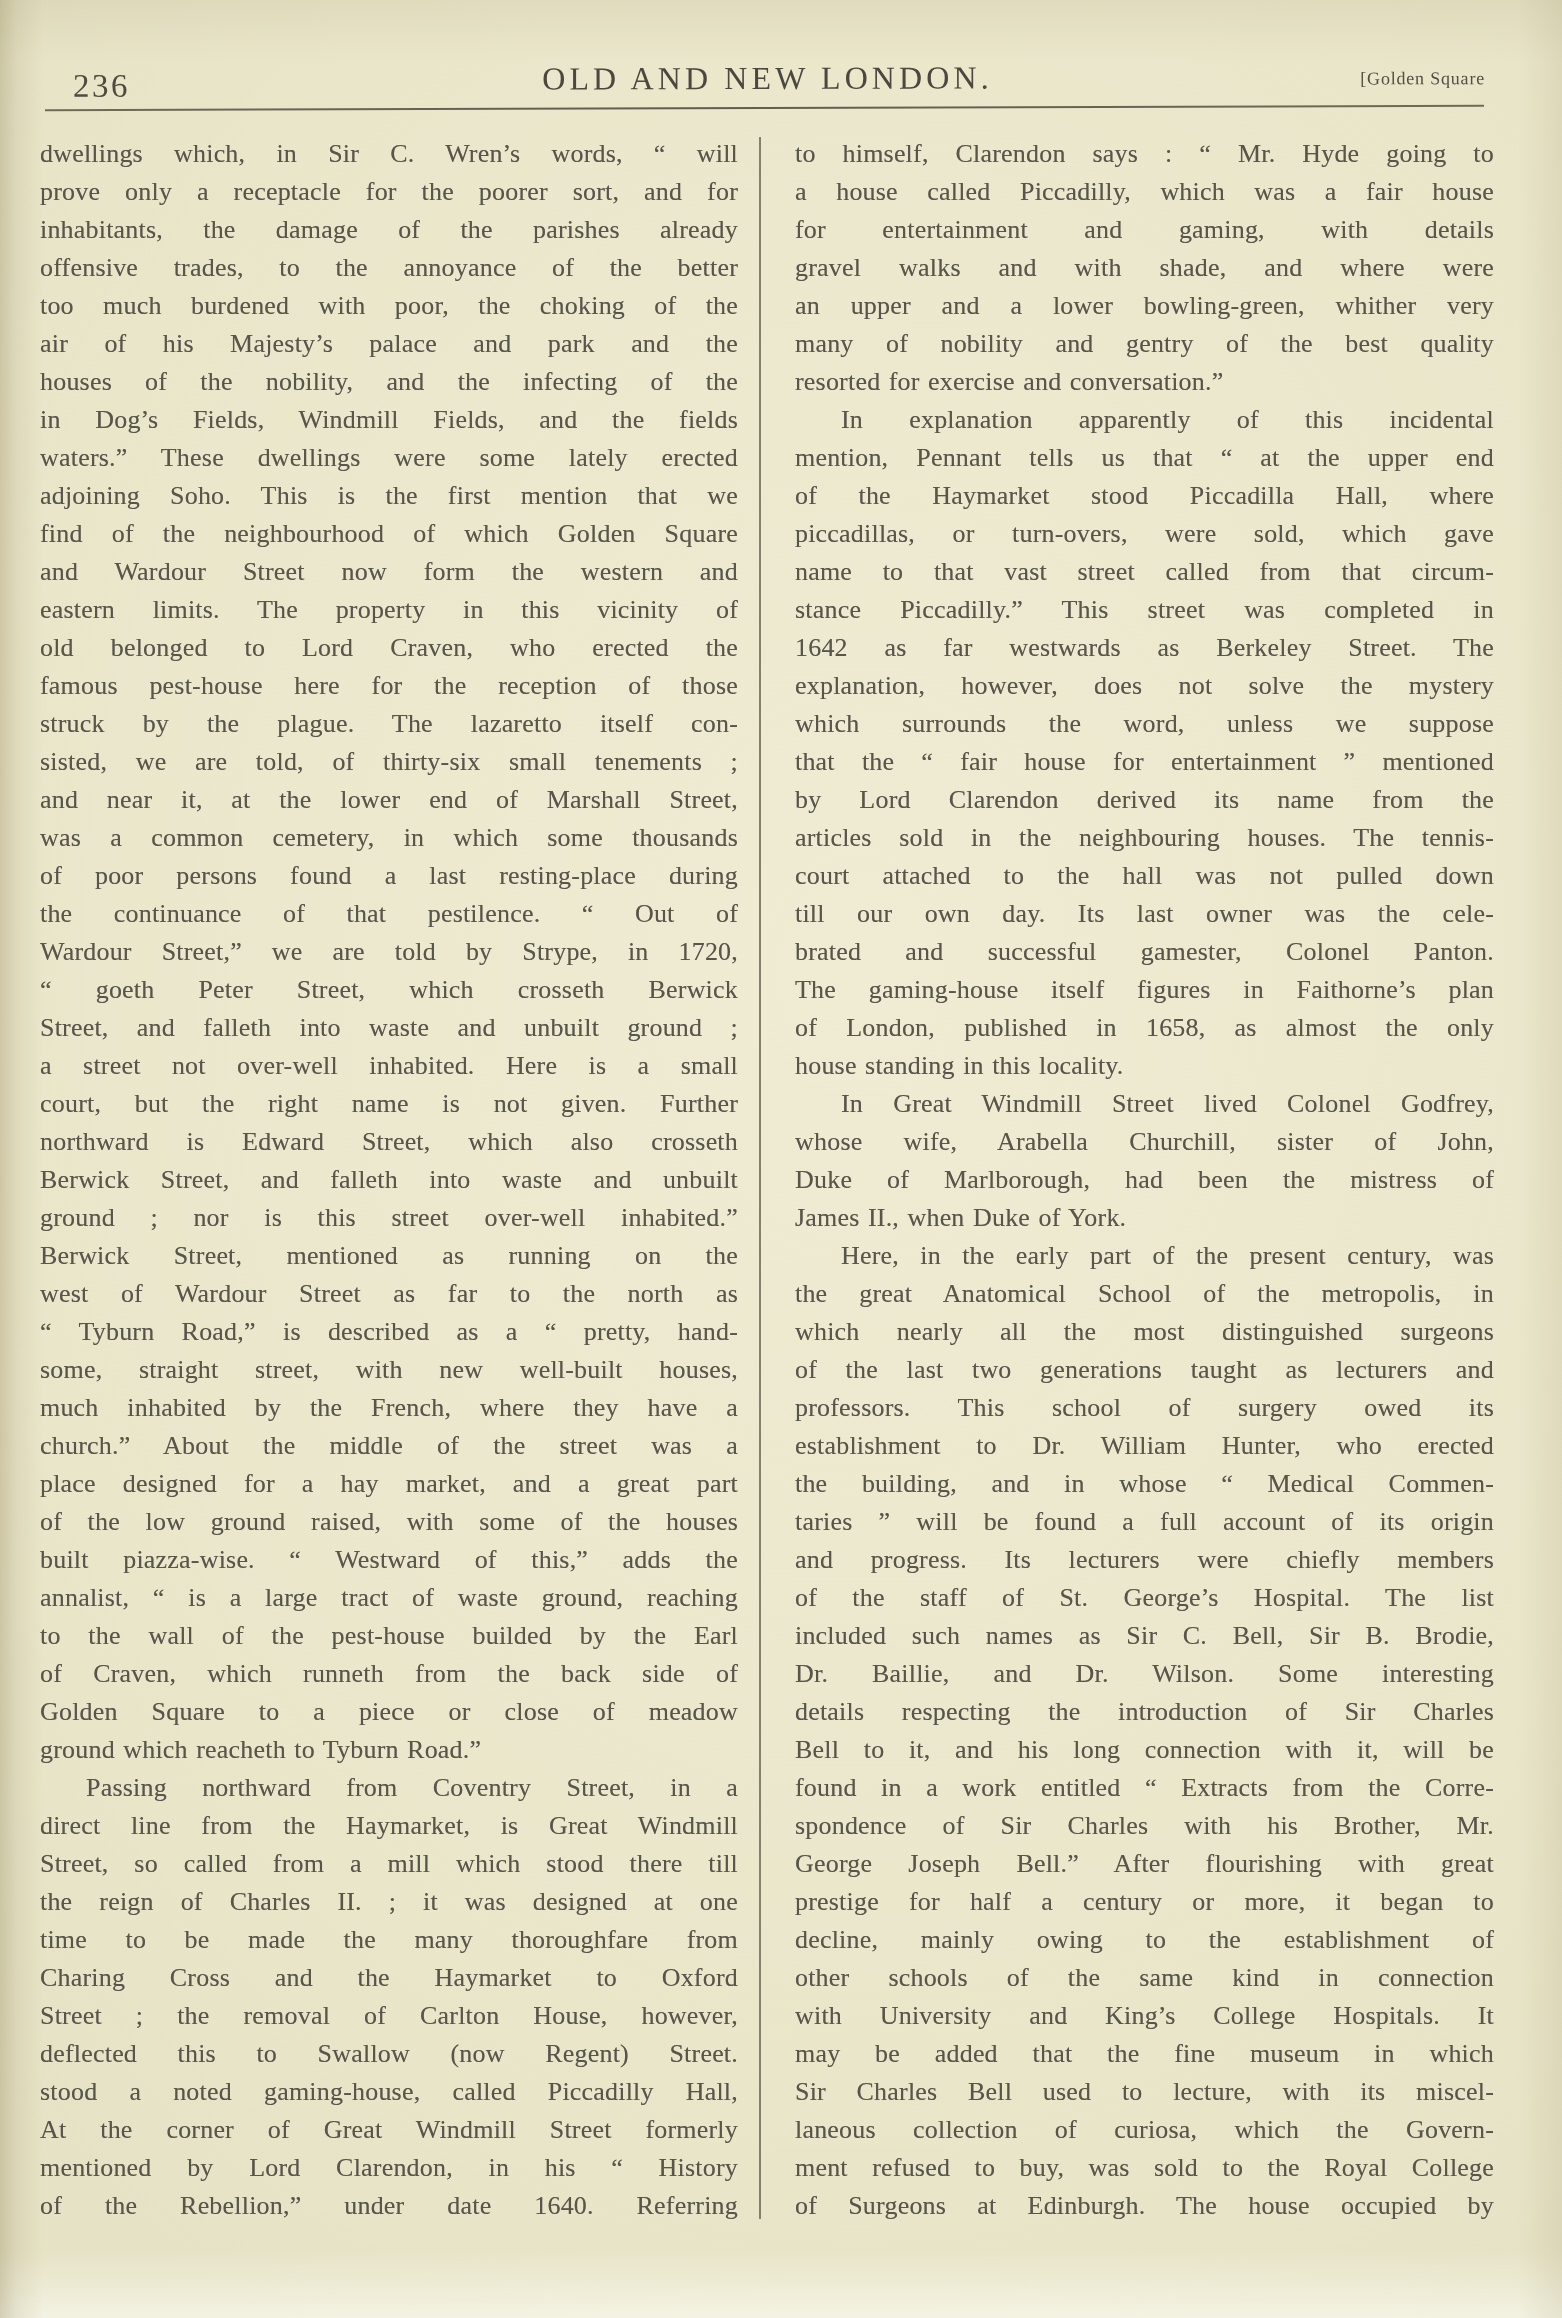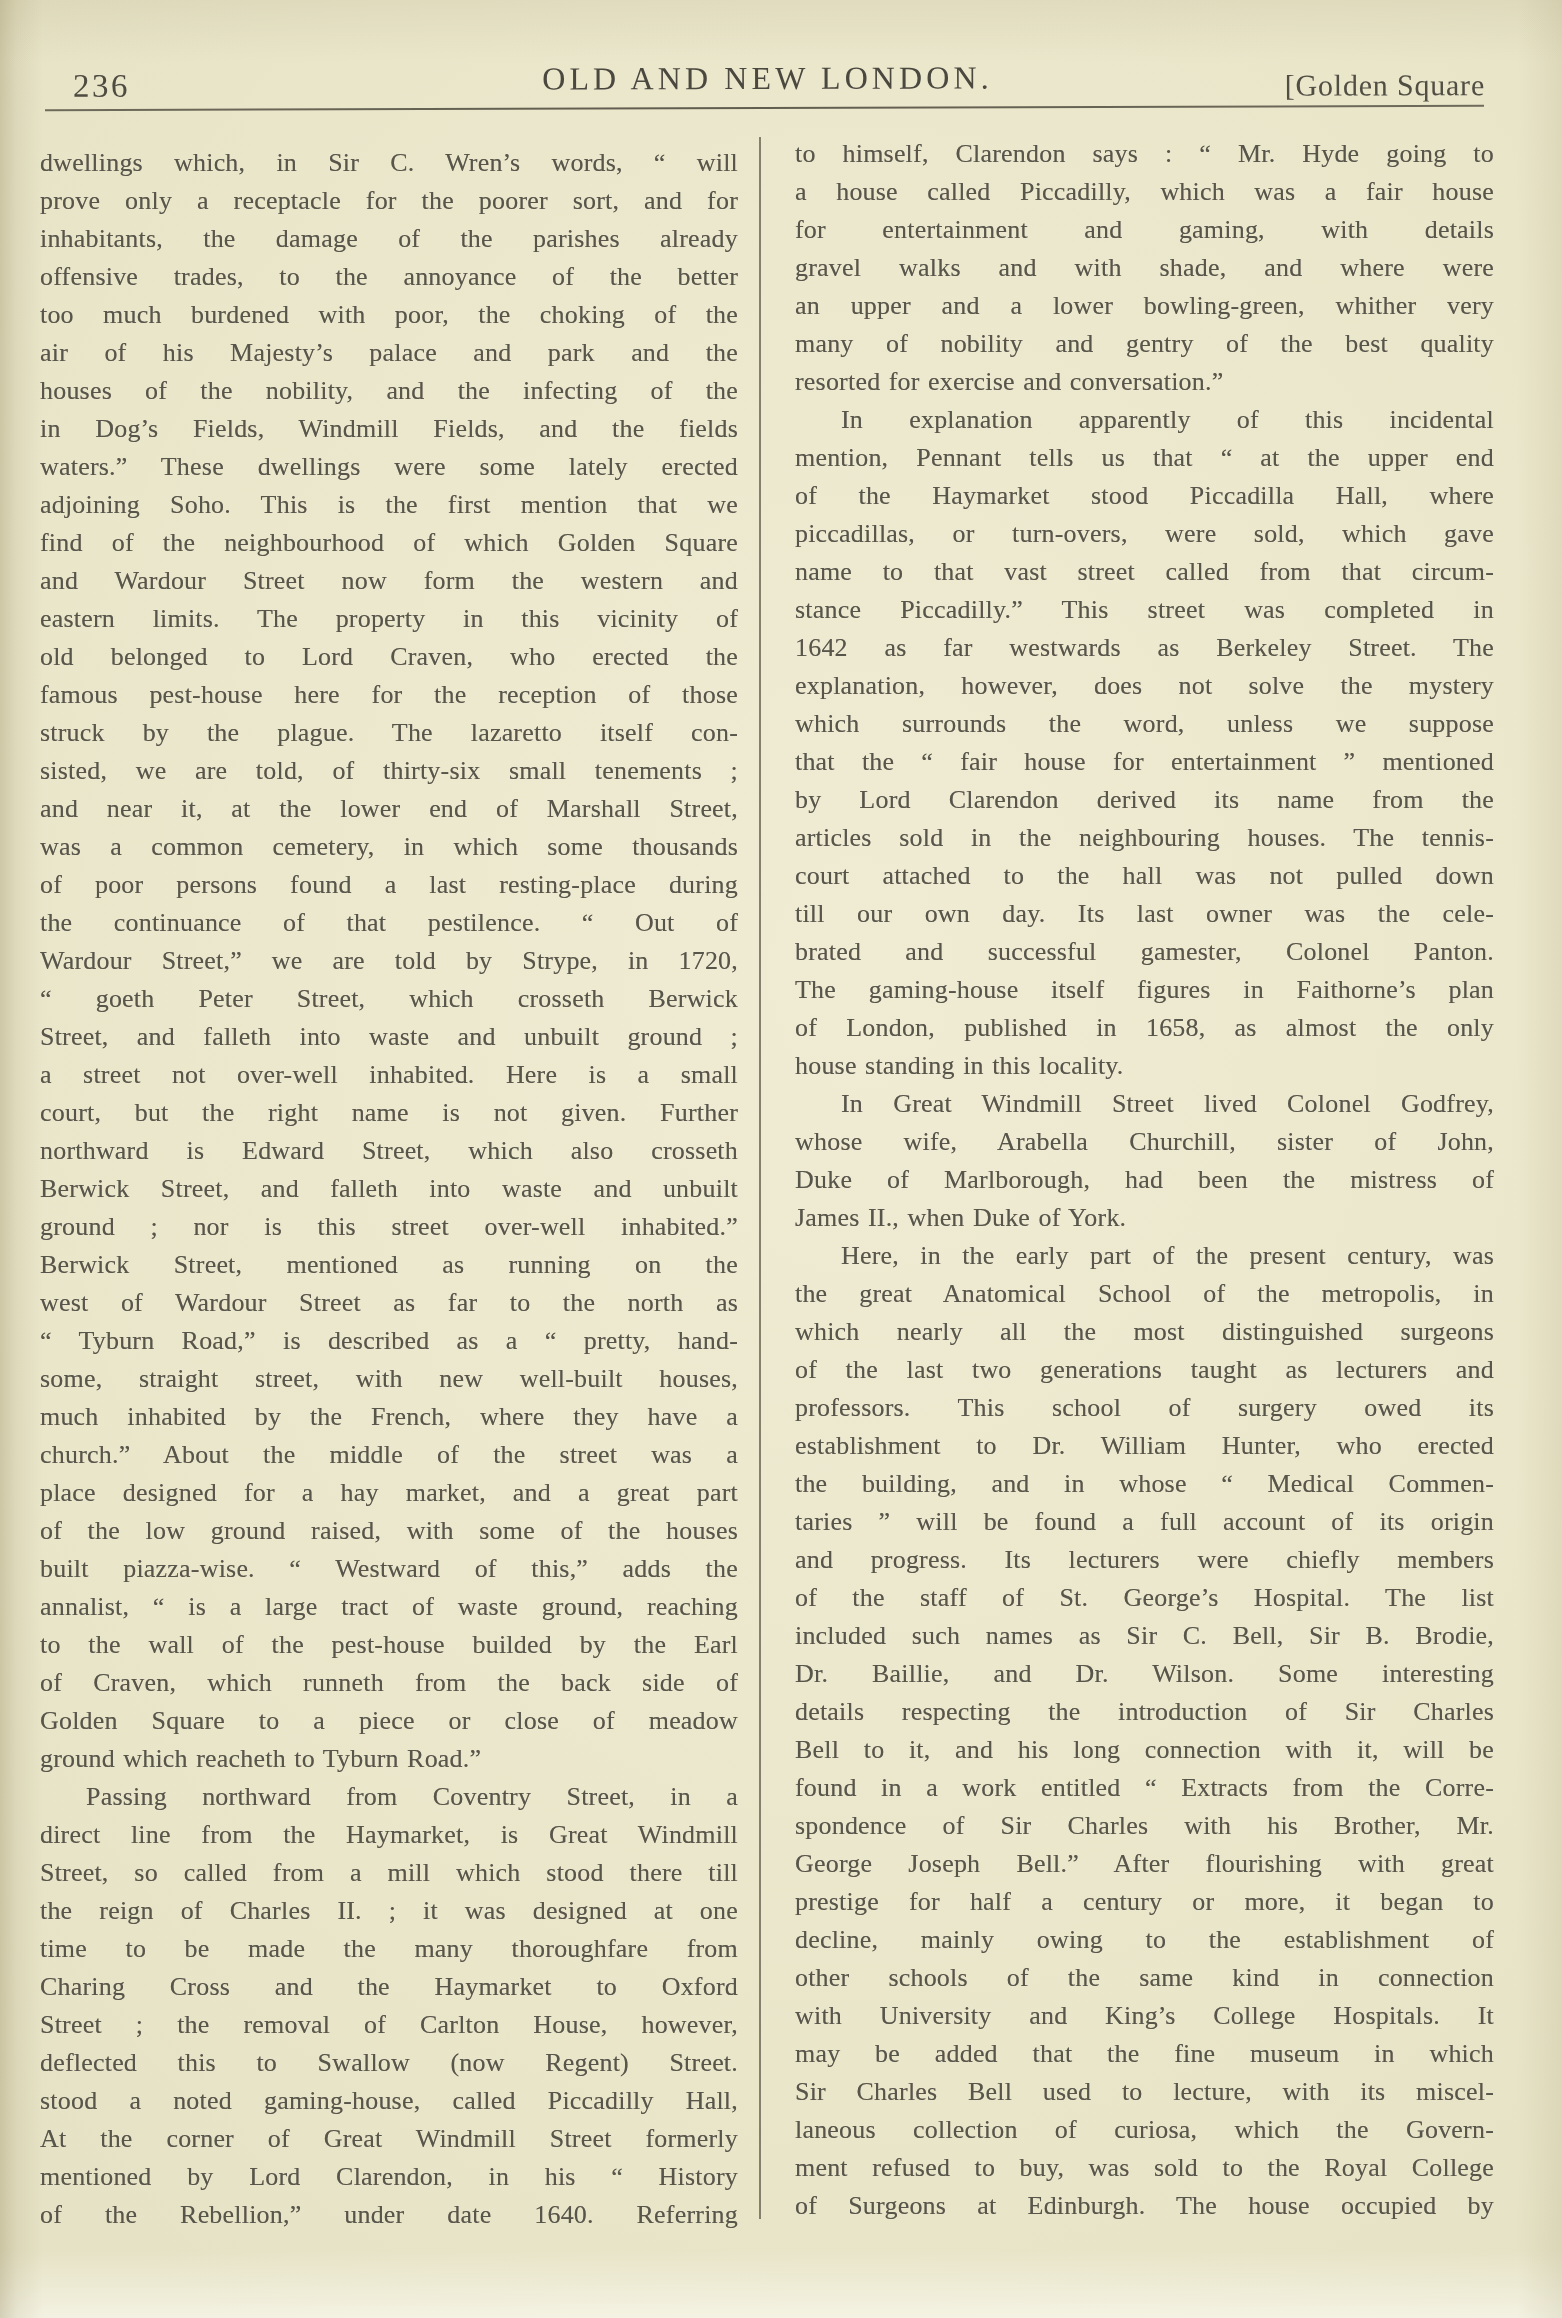--- a/index.html
+++ b/index.html
@@ -17,34 +17,34 @@
       linear-gradient(0deg, rgba(255,255,250,0.55) 0px, rgba(255,255,250,0) 70px),
       radial-gradient(ellipse 1239px 1569px at 55% 42%, #f0ecd4 0%, #eae6ca 70%, #e6e2c5 100%);
     padding-left: 44px;
   }
   .pageheader{
     position:absolute;top:58px;left:45px;right:73px;height:53px;
     color:#4c4940;transform:rotate(-0.15deg);
   }
   .pnum{position:absolute;left:28px;top:8.3px;font-size:33px;letter-spacing:2.5px;color:#4e4b41;}
   .runtitle{position:absolute;left:0;right:0;top:1.7px;text-align:center;font-size:32px;letter-spacing:4.1px;color:#4b4840;}
-  .catch{position:absolute;right:5px;top:11.6px;font-size:30px;letter-spacing:0.8px;color:#514e44;}
+  .catch{position:absolute;right:5px;top:11.6px;font-size:18px;letter-spacing:0.8px;color:#514e44;}
   .rule{
     position:absolute;left:45px;top:107px;width:1439px;height:2.1px;
     background:linear-gradient(90deg,#6f6b5b 0%,#605c4e 45%,#6f6b5b 100%);
     transform:rotate(-0.18deg);
   }
   .divider{position:absolute;left:759px;top:137px;width:2.1px;height:2082px;background:#716d5d;opacity:.85;}
   .col{
     position:absolute;top:135px;width:698px;
     font-size:26px;line-height:38px;color:#58554b;
     letter-spacing:0.2px;word-spacing:1.7px;
     text-shadow:0 0 0.6px rgba(88,85,75,0.45);
   }
-  .colL{left:40px;margin-top:9px;}
+  .colL{left:40px;}
   .colR{left:795px;width:699px;}
   .line{
     margin:0;height:38px;overflow:hidden;
     text-align:justify;text-align-last:justify;
   }
   .line.indent{text-indent:46px;}
   .line.end{text-align-last:left;}
 </style>
 </head>
 <body>

